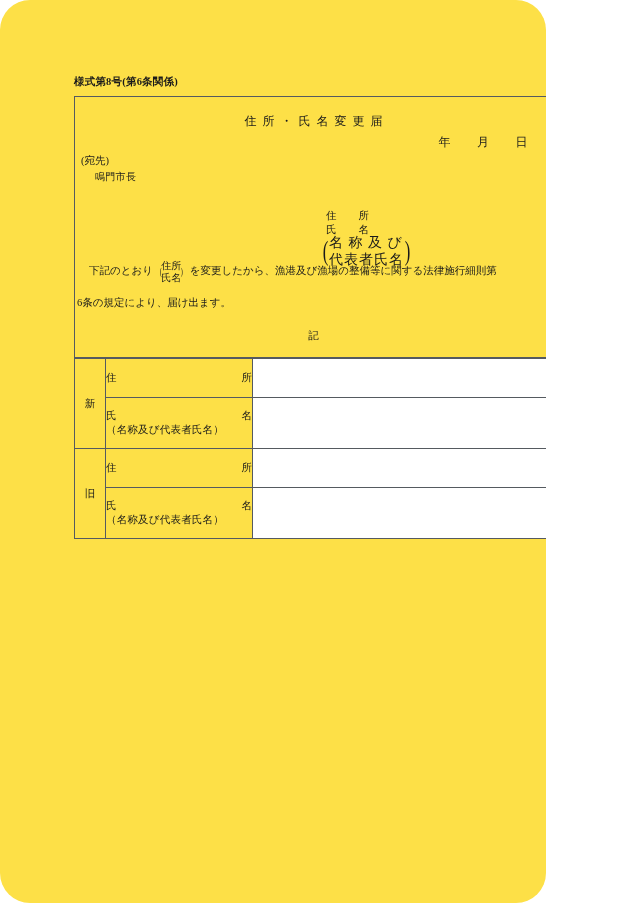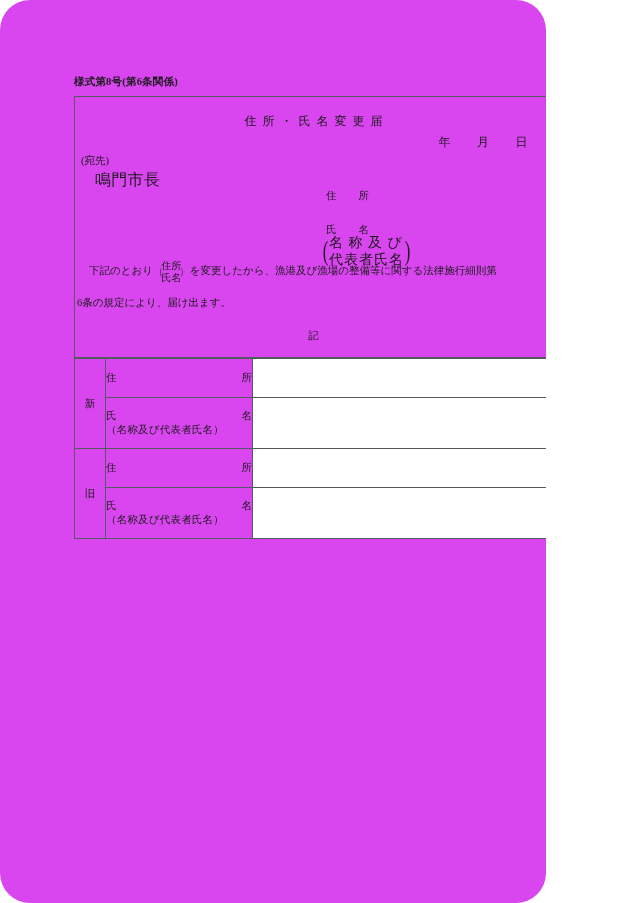--- a/index.html
+++ b/index.html
@@ -15,21 +15,21 @@
     font-family: "Liberation Serif", "DejaVu Serif", serif;
     color: #1a1a1a;
     -webkit-font-smoothing: antialiased;
   }
 
   .page {
     position: absolute;
     left: 0; top: 0;
     width: 546px;
     height: 903px;
-    background: #d946ef;
+    background: #fde047;
     overflow: hidden;
     border-radius: 30px;
   }
 
   
   .form-number {
     position: absolute;
     left: 74px;
     top: 75px;
     font-size: 10.5px;
@@ -75,30 +75,30 @@
     position: absolute;
     left: 6px;
     top: 57px;
     font-size: 10.5px;
     white-space: nowrap;
   }
   .addressee-name {
     position: absolute;
     left: 20px;
     top: 73px;
-    font-size: 16px;
+    font-size: 10px;
     letter-spacing: 0.3px;
     white-space: nowrap;
   }
 
   
   .applicant-address {
     position: absolute;
     left: 251px;
-    top: 92px;
+    top: 112px;
     font-size: 10.5px;
     white-space: nowrap;
   }
   .applicant-address .spacer { display: inline-block; width: 22px; }
 
   .applicant-name {
     position: absolute;
     left: 251px;
     top: 126px;
     font-size: 10.5px;

